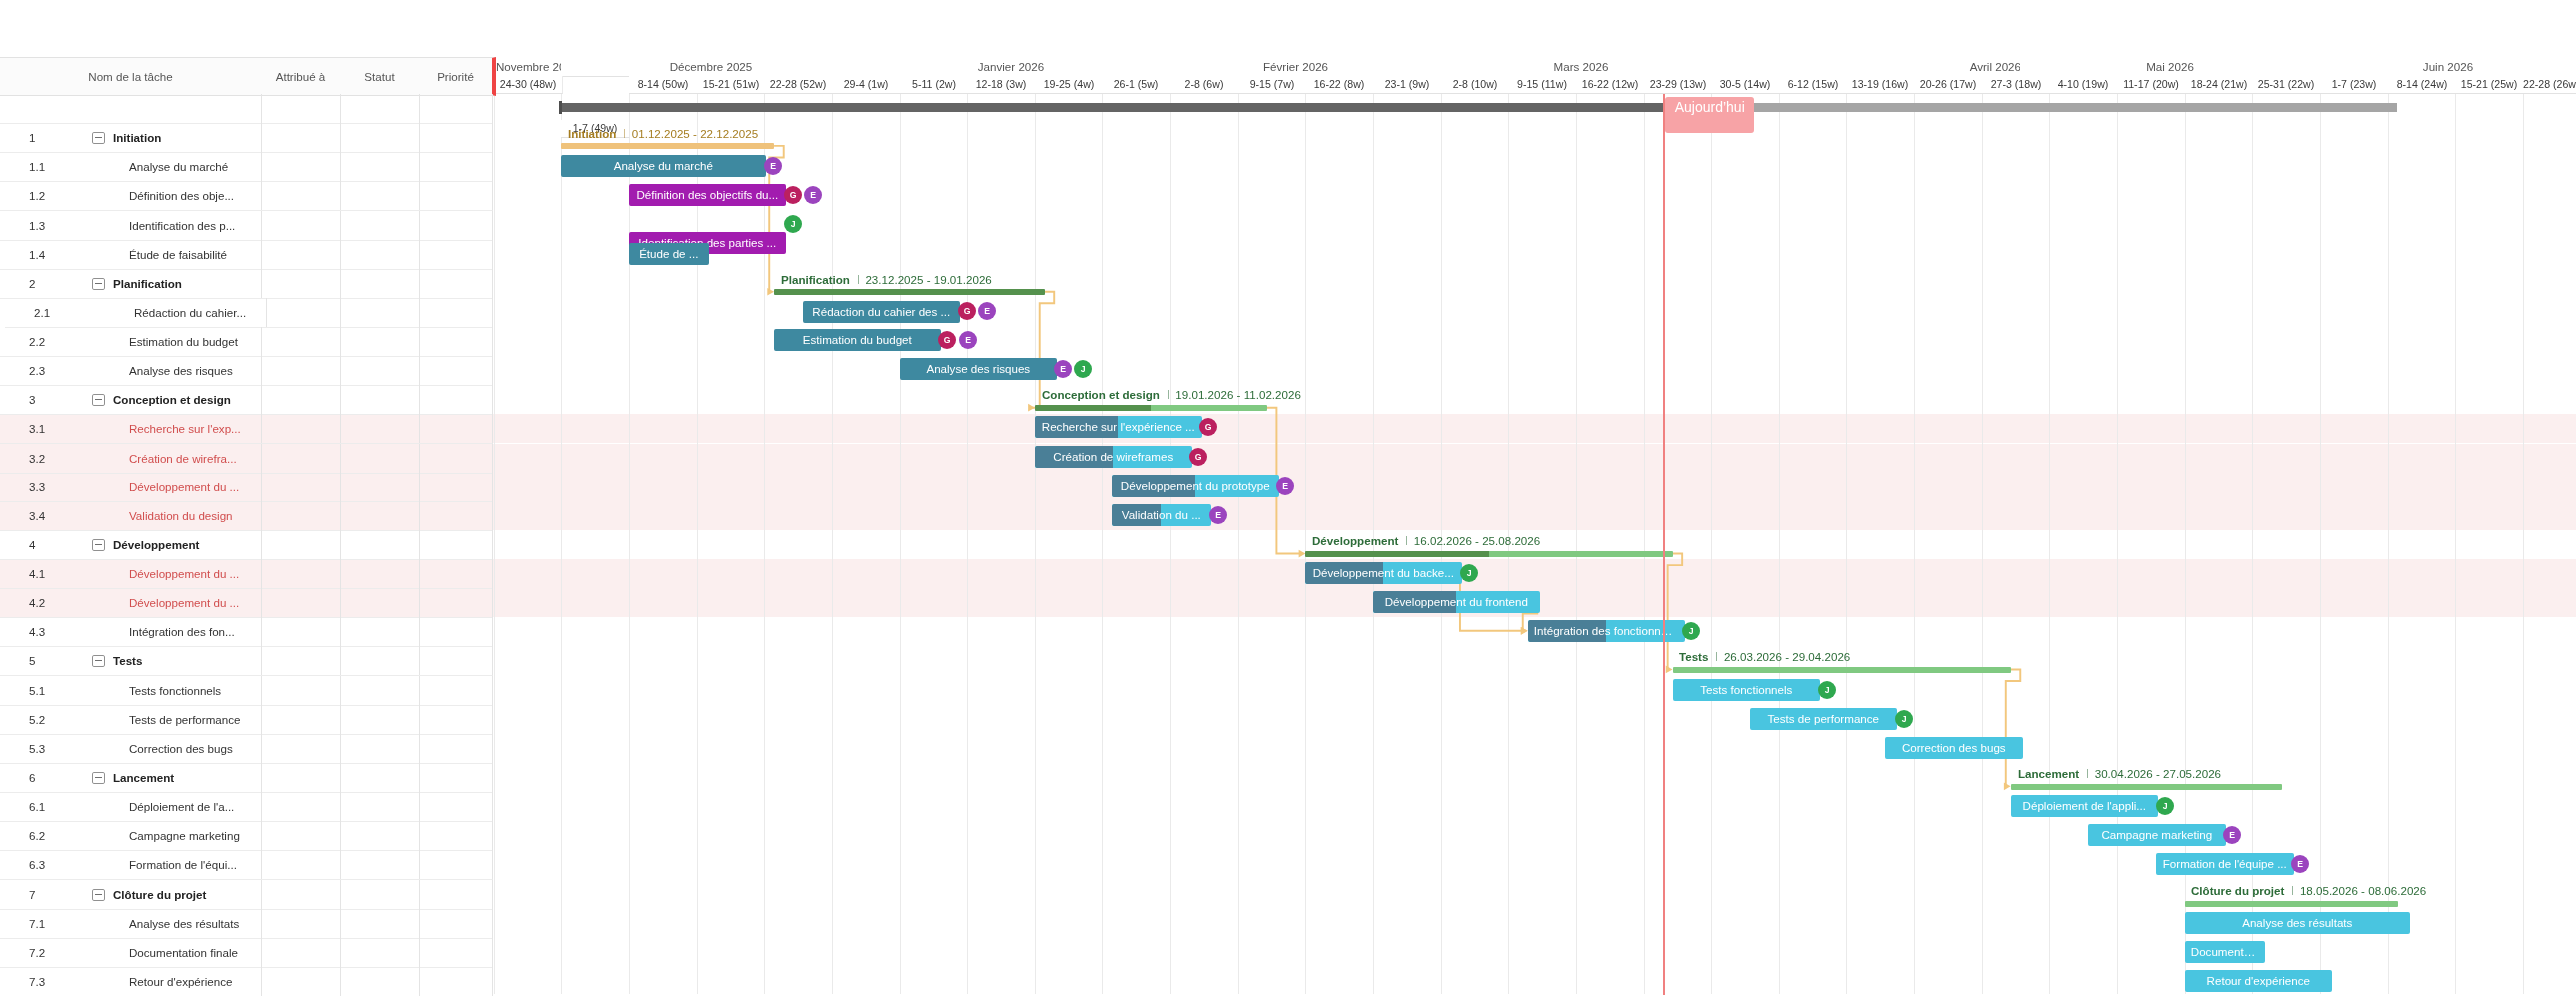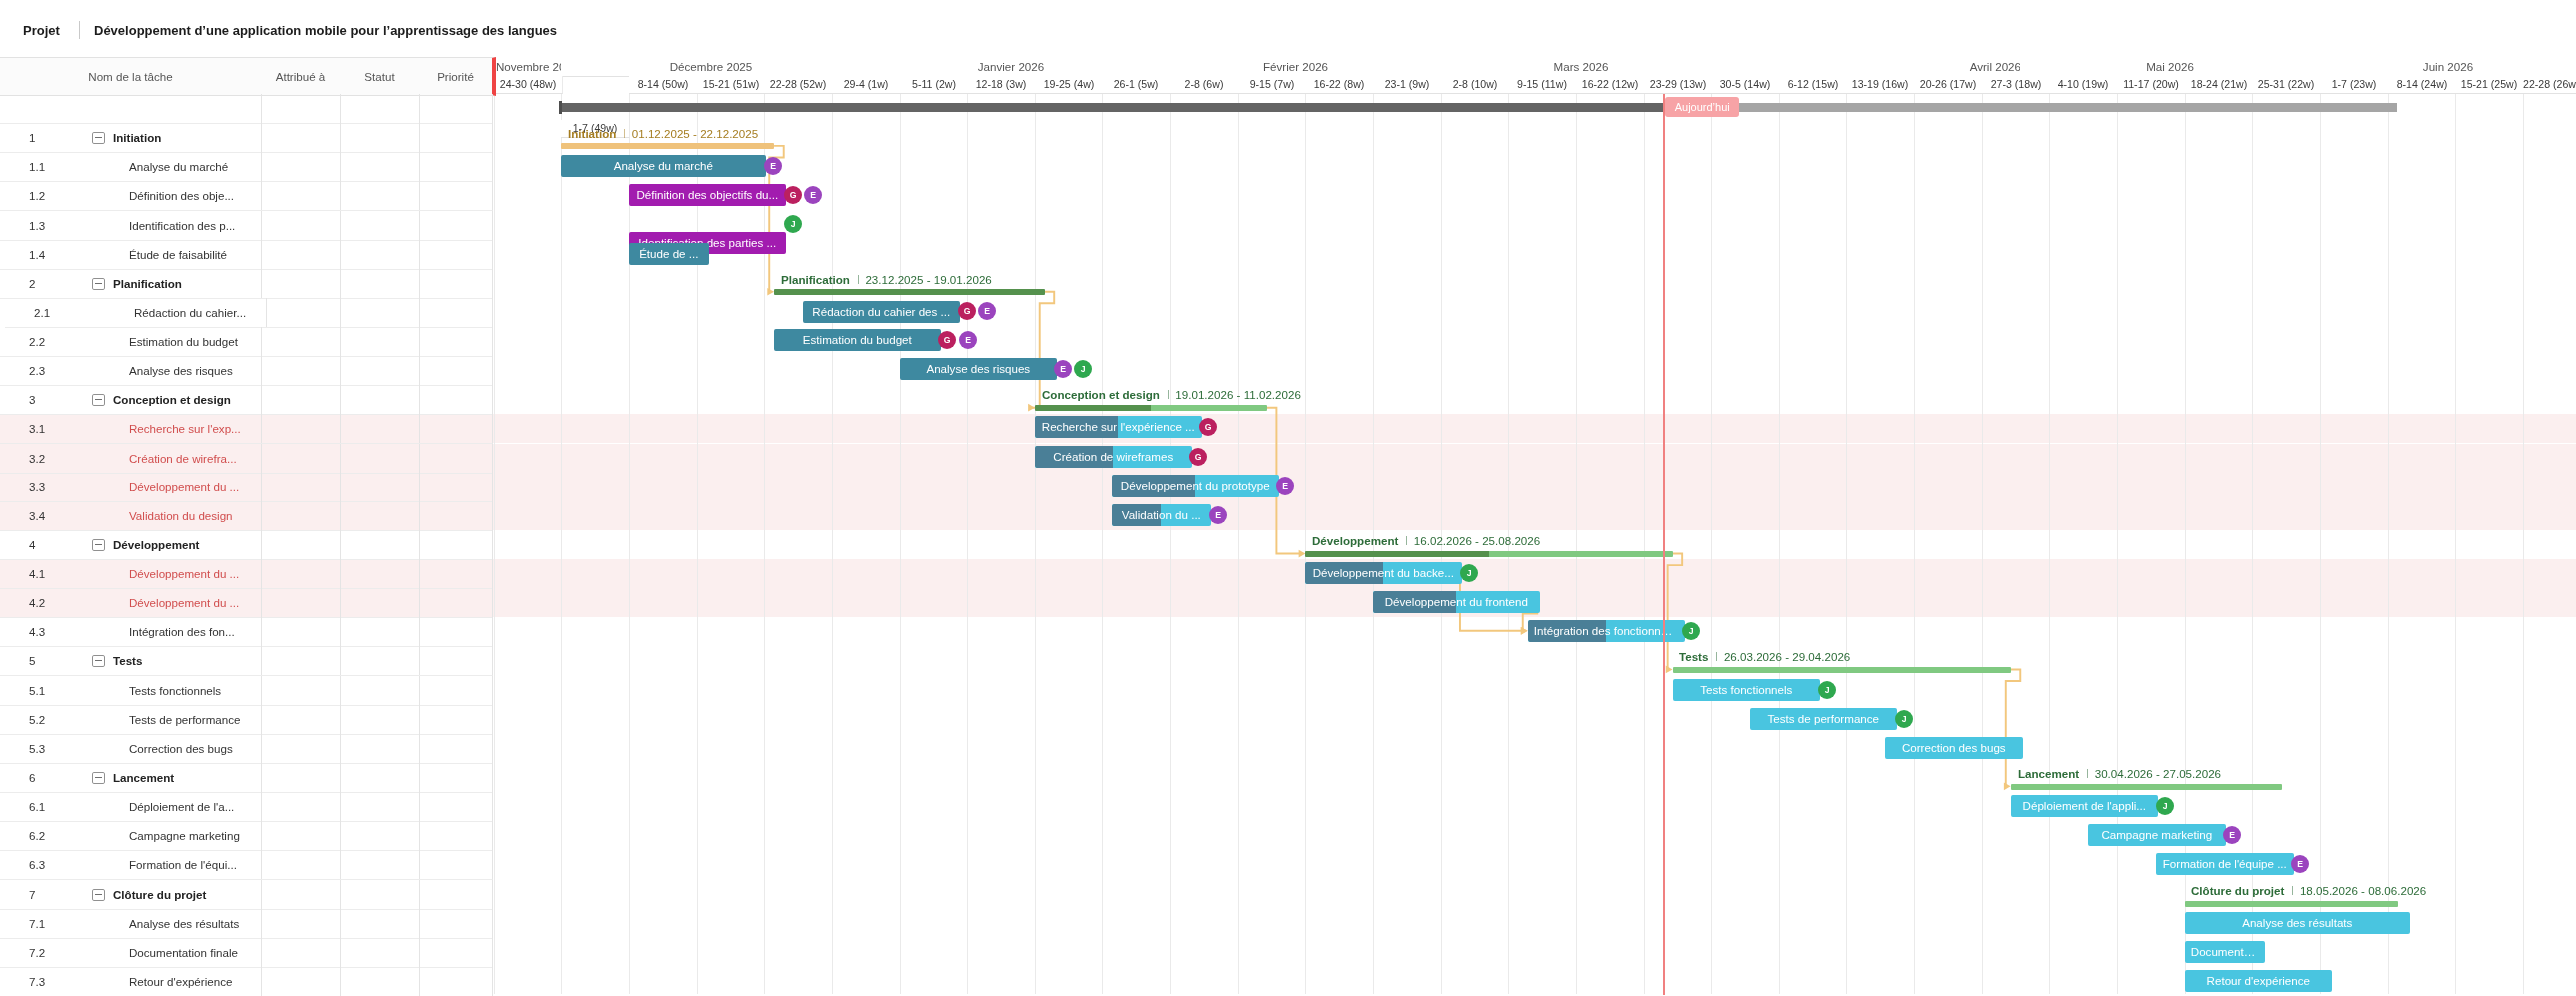--- a/index.html
+++ b/index.html
@@ -28,33 +28,28 @@
   .av.chart{width:18.4px;height:18.4px;font-size:8.7px;line-height:18.4px;}
   .seclabel{position:absolute;font-size:11.6px;white-space:nowrap;line-height:16.4px;}
   .seclabel b{font-weight:700;}
   .seclabel .sep{display:inline-block;width:1px;height:8.7px;background:currentColor;opacity:.5;margin:0 6.8px 0 7.7px;}
   .secbar{position:absolute;height:5.8px;border-radius:1px;}
   .taskbar{position:absolute;height:22px;border-radius:1.9px;overflow:hidden;color:#fff;font-size:11.6px;text-align:center;line-height:22px;white-space:nowrap;text-overflow:ellipsis;padding:0 5.8px;}
   .prog{position:absolute;left:0;top:0;bottom:0;border-radius:1.9px 0 0 1.9px;}
   .bartxt{position:relative;z-index:2;}
   .graybar{position:absolute;height:8.7px;}
   .todayline{position:absolute;width:1.9px;background:#F08080;z-index:30;}
-  .todaybadge{position:absolute;height:20px;line-height:20px;padding:0 9.7px;border-radius:2.9px;background:#F7A3A6;color:#fff;font-size:11px;z-index:31;white-space:nowrap;}
+  .todaybadge{position:absolute;height:36px;line-height:20px;padding:0 9.7px;border-radius:2.9px;background:#F7A3A6;color:#fff;font-size:14px;z-index:31;white-space:nowrap;}
   svg.connectors{position:absolute;left:0;top:0;z-index:5;pointer-events:none;}
   .barlayer{position:absolute;z-index:10;}
 </style>
 </head>
 <body>
 
 <div id="app">
-  <div id="titlebar">
-    <span class="title-app">Projet</span>
-    <span class="title-div"></span>
-    <span class="title-name">Développement d’une application mobile pour l’apprentissage des langues</span>
-  </div>
   <div id="chart">
       <div class="rowband" style="top: 414px; height: 29px; background: rgb(251, 239, 239);"></div>
       <div class="rowband" style="top: 444px; height: 29px; background: rgb(251, 239, 239);"></div>
       <div class="rowband" style="top: 472px; height: 29px; background: rgb(251, 239, 239);"></div>
       <div class="rowband" style="top: 501px; height: 29px; background: rgb(251, 239, 239);"></div>
       <div class="rowband" style="top: 559px; height: 29px; background: rgb(251, 239, 239);"></div>
       <div class="rowband" style="top: 588px; height: 29px; background: rgb(251, 239, 239);"></div>
       <div class="vline" style="left: 494px; top: 57px; height: 937px;"></div>
       <div class="vline" style="left: 561px; top: 57px; height: 937px;"></div>
       <div class="vline" style="left: 629px; top: 57px; height: 937px;"></div>

